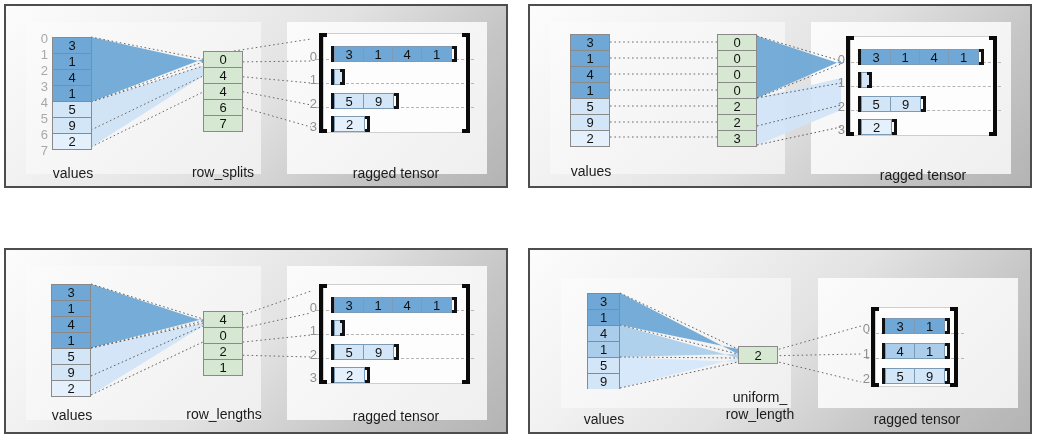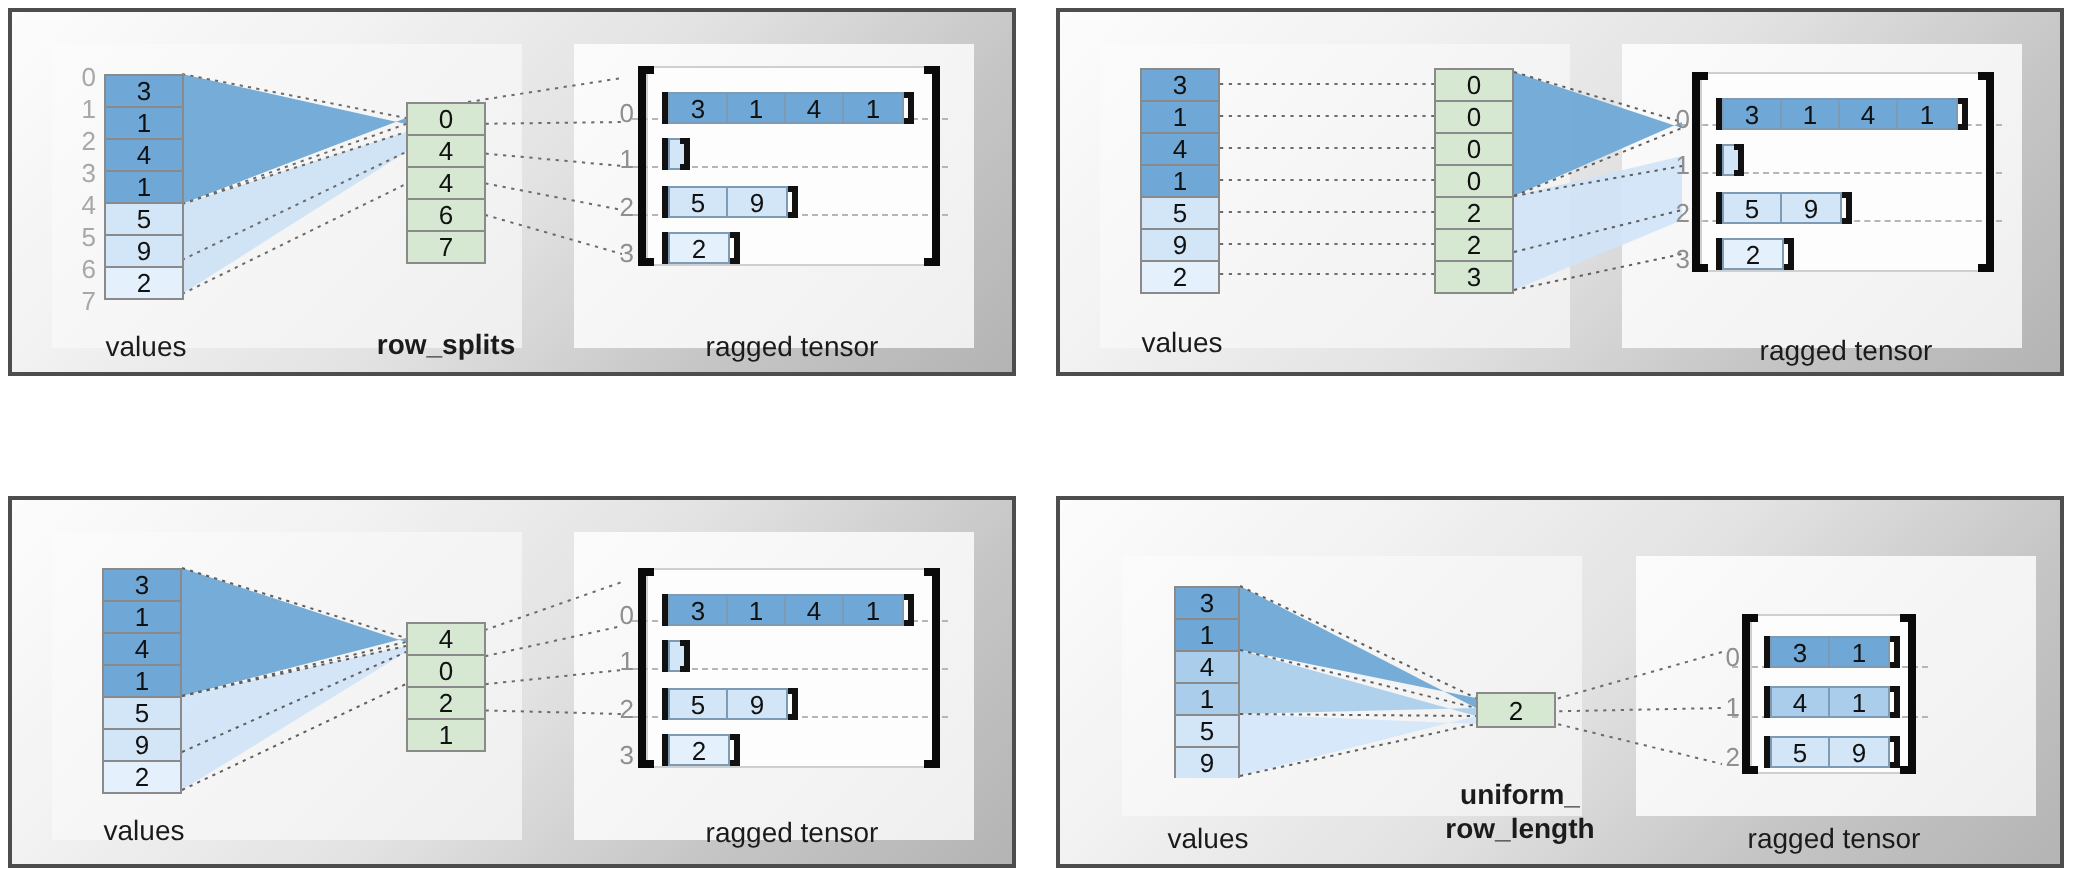--- a/index.html
+++ b/index.html
@@ -65,21 +65,21 @@
 
   
   .lbl {
     position: absolute;
     font-size: 14px;
     color: #1b1b1b;
     text-align: center;
     line-height: 15px;
     white-space: nowrap;
   }
-  .lbl.bold { font-weight: bold; }
+  .lbl.bold { font-weight: normal; }
 
   
   .rt {
     position: absolute;
     background: #fdfdfd;
     border: 1px solid #cfcfcf;
   }
   .rt-sep {
     position: absolute;
     border-top: 1px dashed #b6b6b6;
@@ -349,20 +349,21 @@
       <div class="cell blue-xl" style="height:15px;">2</div>
     </div>
     <div class="lbl" style="left:35px; top:158px; width:62px;">values</div>
 
     <div class="vstack" style="left:197px; top:61px; width:40px; height:65px;">
       <div class="cell green" style="height:16px;">4</div>
       <div class="cell green" style="height:16px;">0</div>
       <div class="cell green" style="height:16px;">2</div>
       <div class="cell green" style="height:15px;">1</div>
     </div>
+    <div class="lbl bold" style="left:148px; top:157px; width:140px;">row_lengths</div>
 
     <div class="rt" style="left:317px; top:34px; width:146px; height:100px;">
       <div class="rt-sep" style="left:-8px; top:25px; width:158px;"></div>
       <div class="rt-sep" style="left:-8px; top:49px; width:158px;"></div>
       <div class="rt-sep" style="left:-8px; top:73px; width:158px;"></div>
     </div>
     <div class="brk-outer left" style="left:313px; top:34px; width:8px; height:100px;"></div>
     <div class="brk-outer right" style="left:456px; top:34px; width:8px; height:100px;"></div>
 
     <div class="rt-idx" style="left:299px; top:51px;">0</div>

